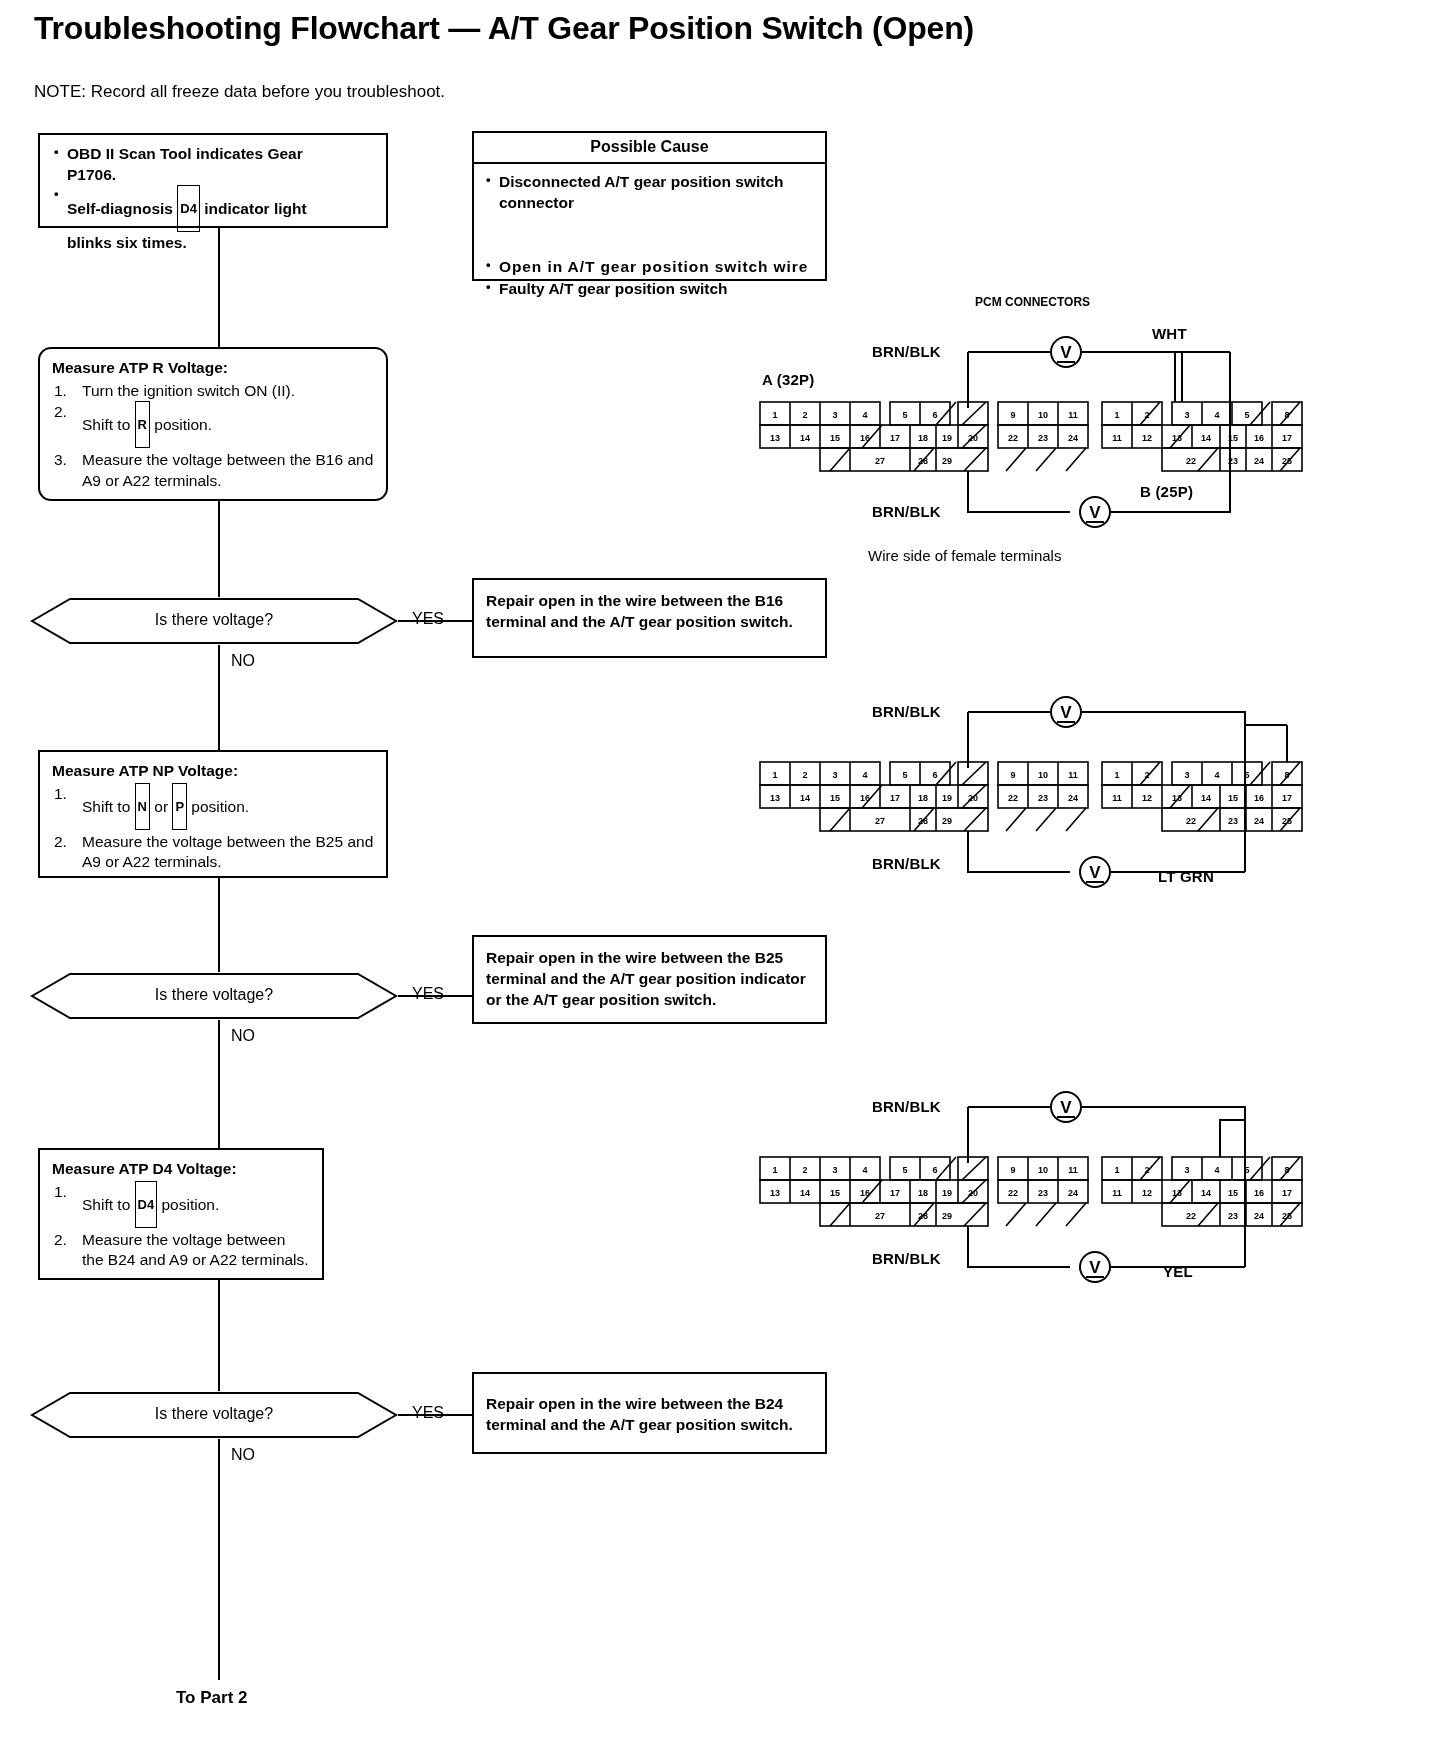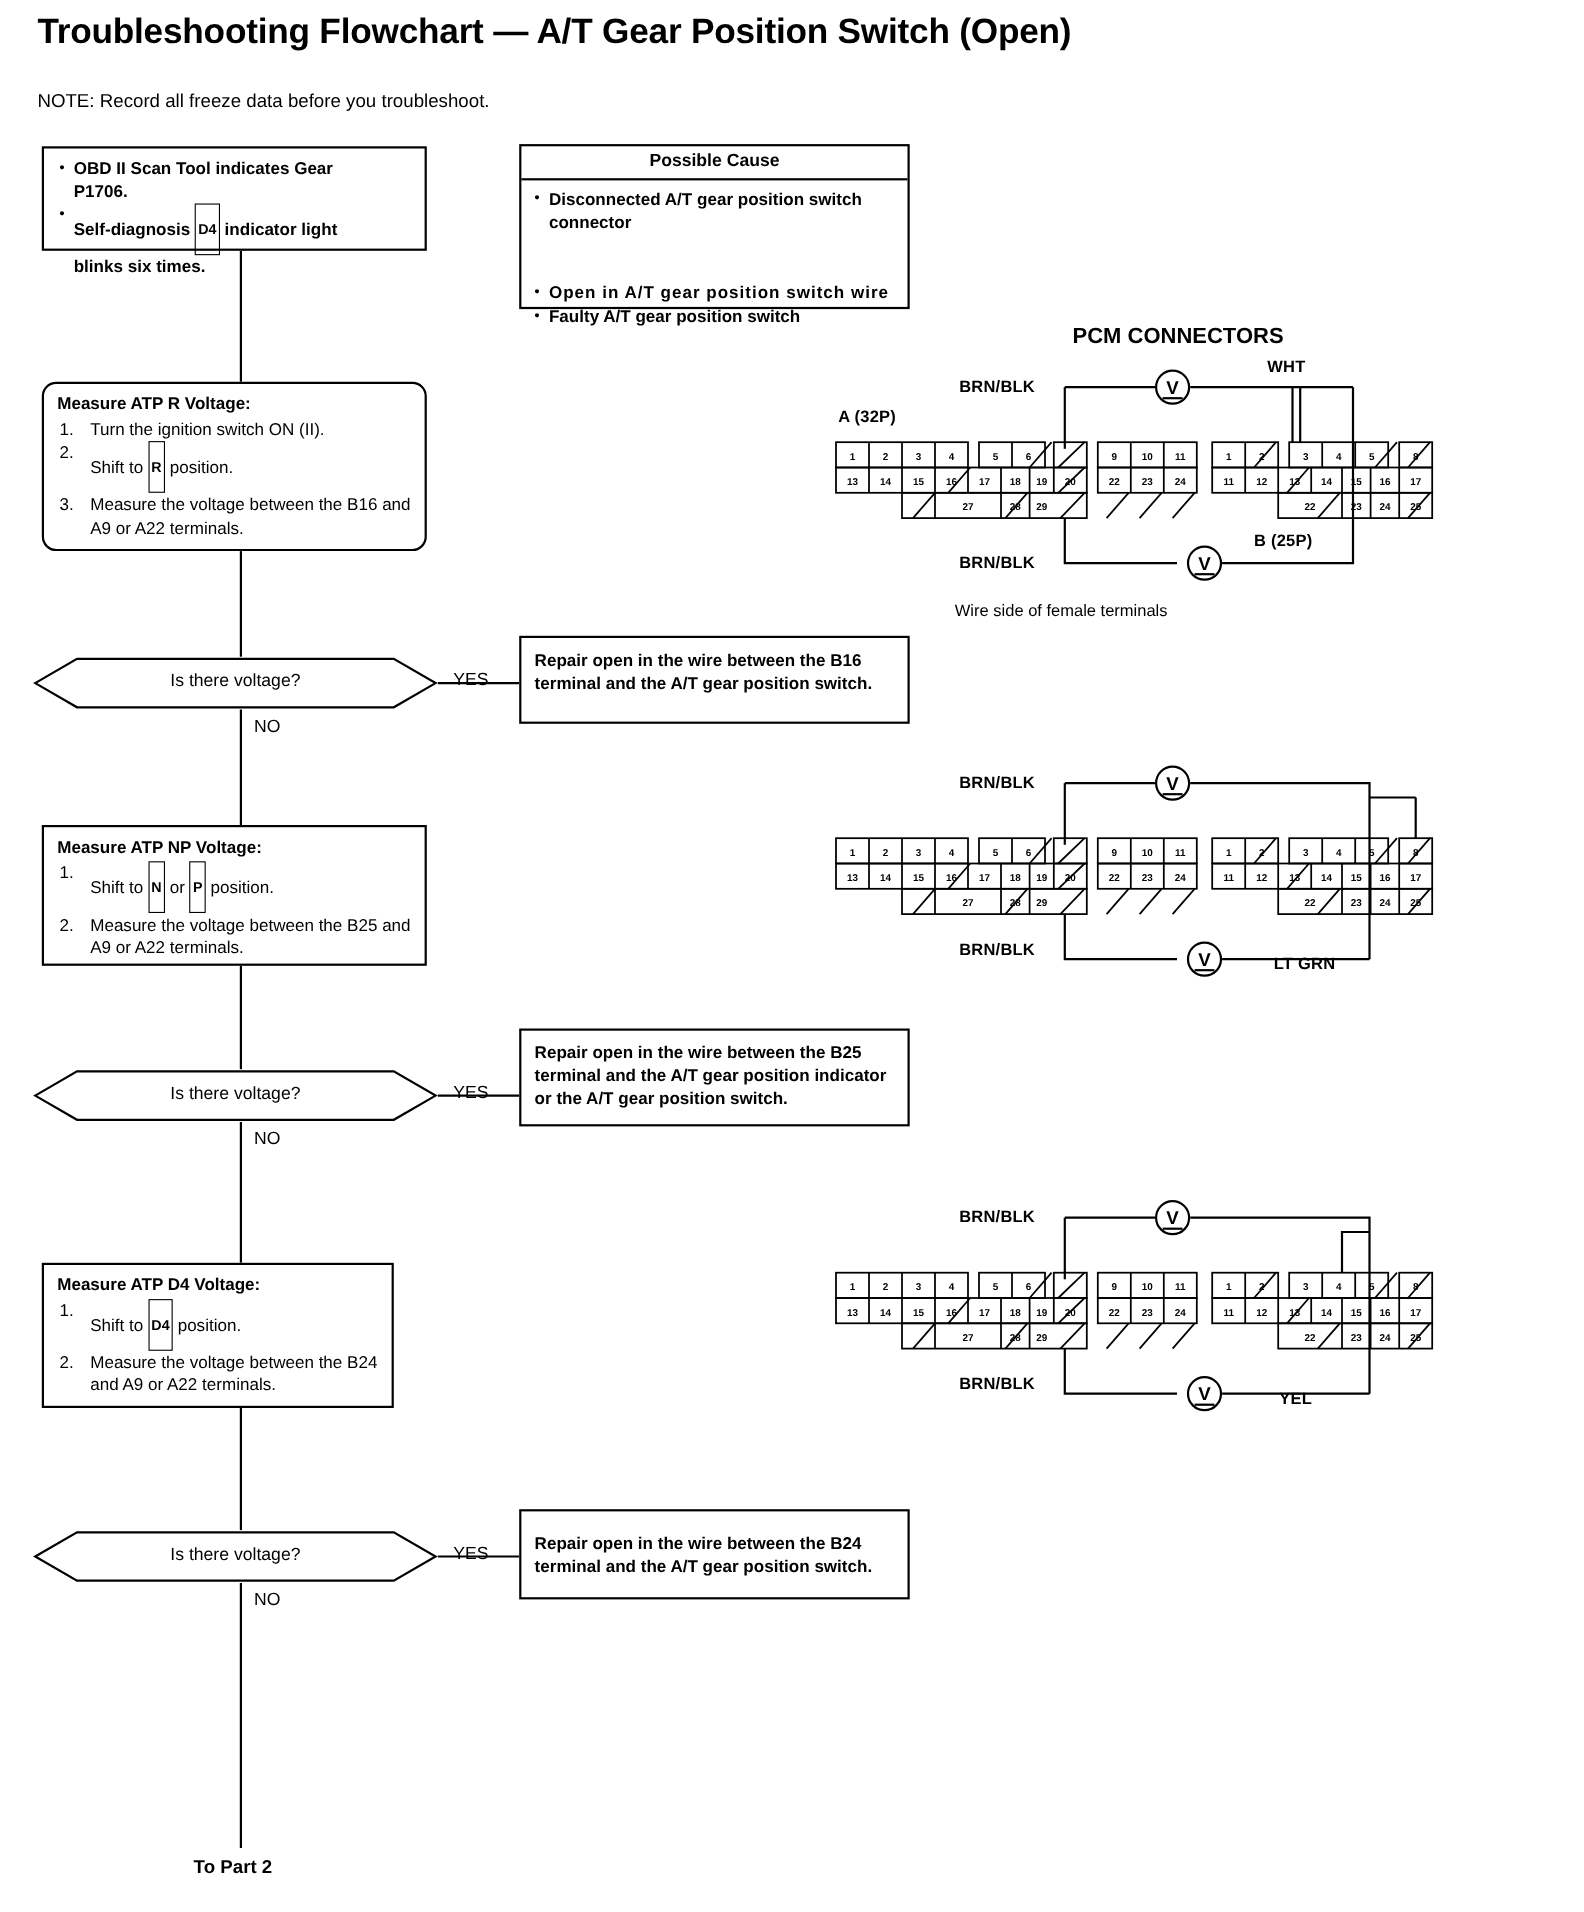--- a/index.html
+++ b/index.html
@@ -32,21 +32,21 @@
   
   .decision{position:absolute;}
   .decision .dtext{position:absolute;width:100%;text-align:center;font-size:16px;}
 
   .branch-label{position:absolute;font-size:16px;}
 
   
   .conn{position:absolute;}
   .wirelabel{position:absolute;font-size:15px;font-weight:bold;letter-spacing:0.2px;}
   .smalllabel{position:absolute;font-size:15px;}
-  .conn-heading{position:absolute;font-size:20px;font-weight:bold;}
+  .conn-heading{position:absolute;font-size:12px;font-weight:bold;}
 
   .footer-label{position:absolute;font-size:17px;font-weight:bold;}
 
   svg{display:block;overflow:visible;}
   .ln{stroke:#000;fill:none;}
 </style>
 </head>
 <body>
 
 <div class="abs" id="page-title">Troubleshooting Flowchart — A/T Gear Position Switch (Open)</div>
@@ -149,21 +149,21 @@
     </svg>
   <div class="dtext" style="top:14px;">Is there voltage?</div>
 </div>
 <div class="branch-label" style="left:412px;top:985px;">YES</div>
 <div class="branch-label" style="left:231px;top:1027px;">NO</div>
 
 <div class="box" style="left:472px;top:935px;width:355px;height:89px;">
   <div class="box-inner bold" style="padding-top:11px;">Repair open in the wire between the B25 terminal and the A/T gear position indicator or the A/T gear position switch.</div>
 </div>
 
-<div class="box" style="left:38px;top:1148px;width:320px;height:132px;">
+<div class="box" style="left:38px;top:1148px;width:286px;height:132px;">
   <div class="box-inner">
     <div class="bold">Measure ATP D4 Voltage:</div>
     <ol class="steps">
       <li><span class="num">1.</span><span>Shift to</span>
         <span class="keybox">D4</span>
         <span>position.</span></li>
       <li><span class="num">2.</span><span>Measure the voltage between the B24 and A9 or A22 terminals.</span></li>
     </ol>
   </div>
 </div>

